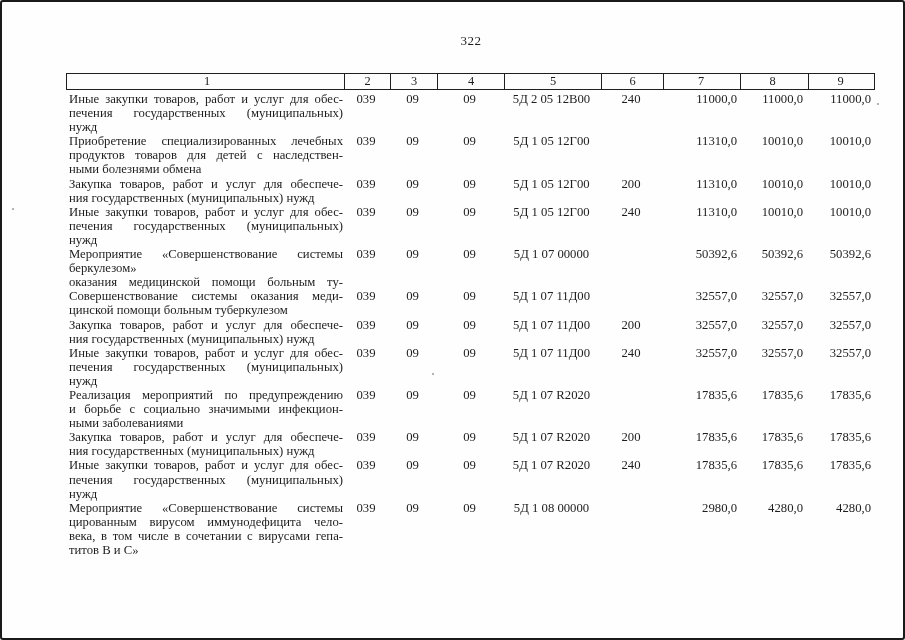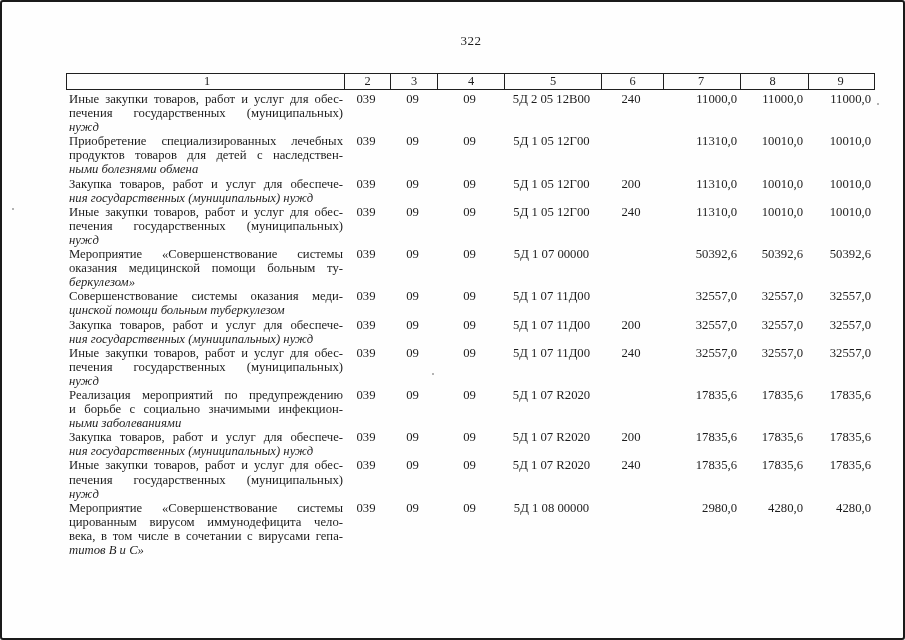--- a/index.html
+++ b/index.html
@@ -56,21 +56,21 @@
   .c1 { width: 277px; padding-left: 3px; white-space: normal; }
   .c2 { width: 46px; text-align: center; }
   .c3 { width: 47px; text-align: center; }
   .c4 { width: 67px; text-align: center; }
   .c5 { width: 97px; text-align: center; }
   .c6 { width: 62px; text-align: center; }
   .c7 { width: 77px; text-align: right; padding-right: 2px; }
   .c8 { width: 68px; text-align: right; padding-right: 4px; }
   .c9 { width: 68px; text-align: right; padding-right: 4px; }
   .line { text-align: justify; text-align-last: justify; }
-  .line.last { text-align: left; text-align-last: left; font-style: italic; }
+  .line.last { text-align: left; text-align-last: left; }
   .speck {
     position: absolute;
     background: #9a9a9a;
     border-radius: 50%;
     width: 2px; height: 2px;
   }
 </style>
 </head>
 <body>
 
@@ -145,22 +145,22 @@
           <div class="td c4">09</div>
           <div class="td c5">5Д 1 05 12Г00</div>
           <div class="td c6">240</div>
           <div class="td c7">11310,0</div>
           <div class="td c8">10010,0</div>
           <div class="td c9">10010,0</div>
         </div>
         <div class="trow">
           <div class="td c1">
             <div class="line">Мероприятие «Совершенствование системы</div>
+            <div class="line last">беркулезом»</div>
             <div class="line">оказания медицинской помощи больным ту-</div>
-            <div class="line last">беркулезом»</div>
           </div>
           <div class="td c2">039</div>
           <div class="td c3">09</div>
           <div class="td c4">09</div>
           <div class="td c5">5Д 1 07 00000</div>
           <div class="td c6"></div>
           <div class="td c7">50392,6</div>
           <div class="td c8">50392,6</div>
           <div class="td c9">50392,6</div>
         </div>

